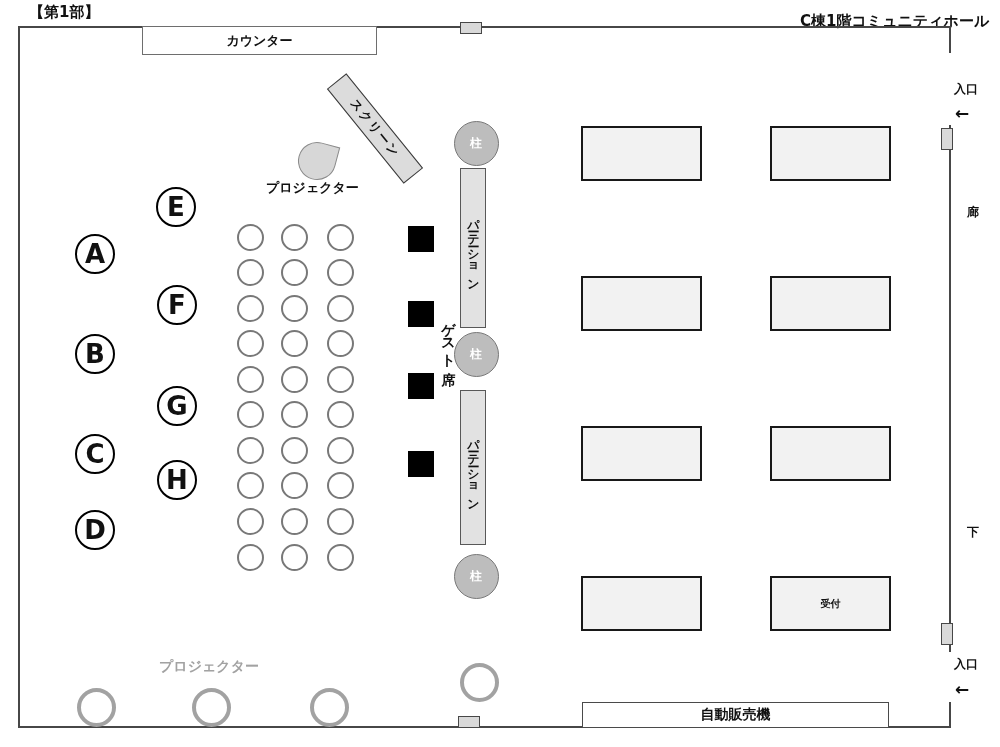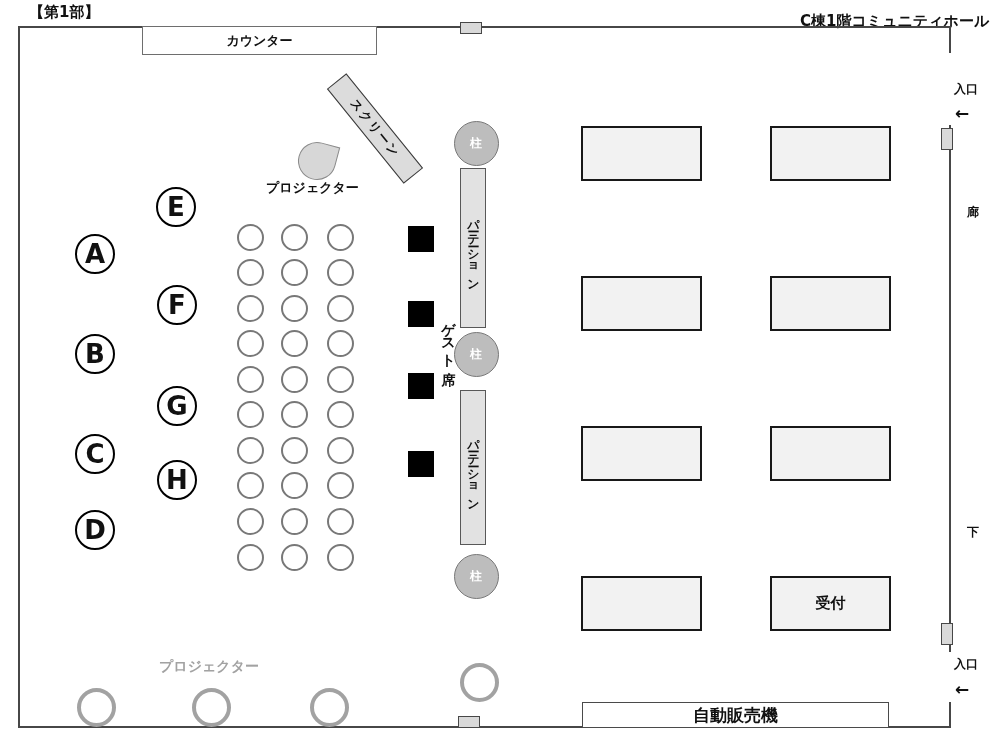--- a/index.html
+++ b/index.html
@@ -24,26 +24,26 @@
   .gsq{position:absolute;left:408px;width:26px;height:26px;background:#000;}
   .vtext{writing-mode:vertical-rl;text-orientation:mixed;}
   .guest-label{position:absolute;left:438px;top:312px;font-size:14px;font-weight:bold;line-height:1.5;}
   .partition{position:absolute;background:#e2e2e2;border:1.5px solid #585858;display:flex;
              align-items:center;justify-content:center;}
   .partition .vtext{font-size:12px;font-weight:bold;letter-spacing:1px;}
   .pillar{position:absolute;width:43px;height:43px;border-radius:50%;background:#bdbdbd;
           border:1.5px solid #787878;display:flex;align-items:center;justify-content:center;
           color:#fff;font-size:12px;font-weight:bold;}
   .table{position:absolute;width:117px;height:51px;background:#f2f2f2;border:2px solid #181818;
-         display:flex;align-items:center;justify-content:center;font-size:15px;font-weight:bold;}
+         display:flex;align-items:center;justify-content:center;font-size:10px;font-weight:bold;}
   .observer{position:absolute;width:31px;height:31px;border:4px solid #a2a2a2;border-radius:50%;background:#fff;}
   .observer-label{position:absolute;left:159px;top:658px;font-size:14px;font-weight:bold;color:#a2a2a2;white-space:nowrap;}
   .vending{position:absolute;left:582px;top:702px;width:305px;height:24px;background:#fff;
            border:1.5px solid #4a4a4a;display:flex;align-items:center;justify-content:center;
-           font-size:17px;font-weight:bold;}
+           font-size:14px;font-weight:bold;}
   .door-v{position:absolute;width:10px;height:20px;background:#d9d9d9;border:1.5px solid #474747;}
   .door-h{position:absolute;width:20px;height:10px;background:#d9d9d9;border:1.5px solid #474747;}
   .side-label{position:absolute;font-size:12px;font-weight:bold;white-space:nowrap;}
   .arrow{position:absolute;font-size:17px;font-weight:bold;line-height:1;}
 </style>
 </head>
 <body>
 
 <div id="canvas">
 

